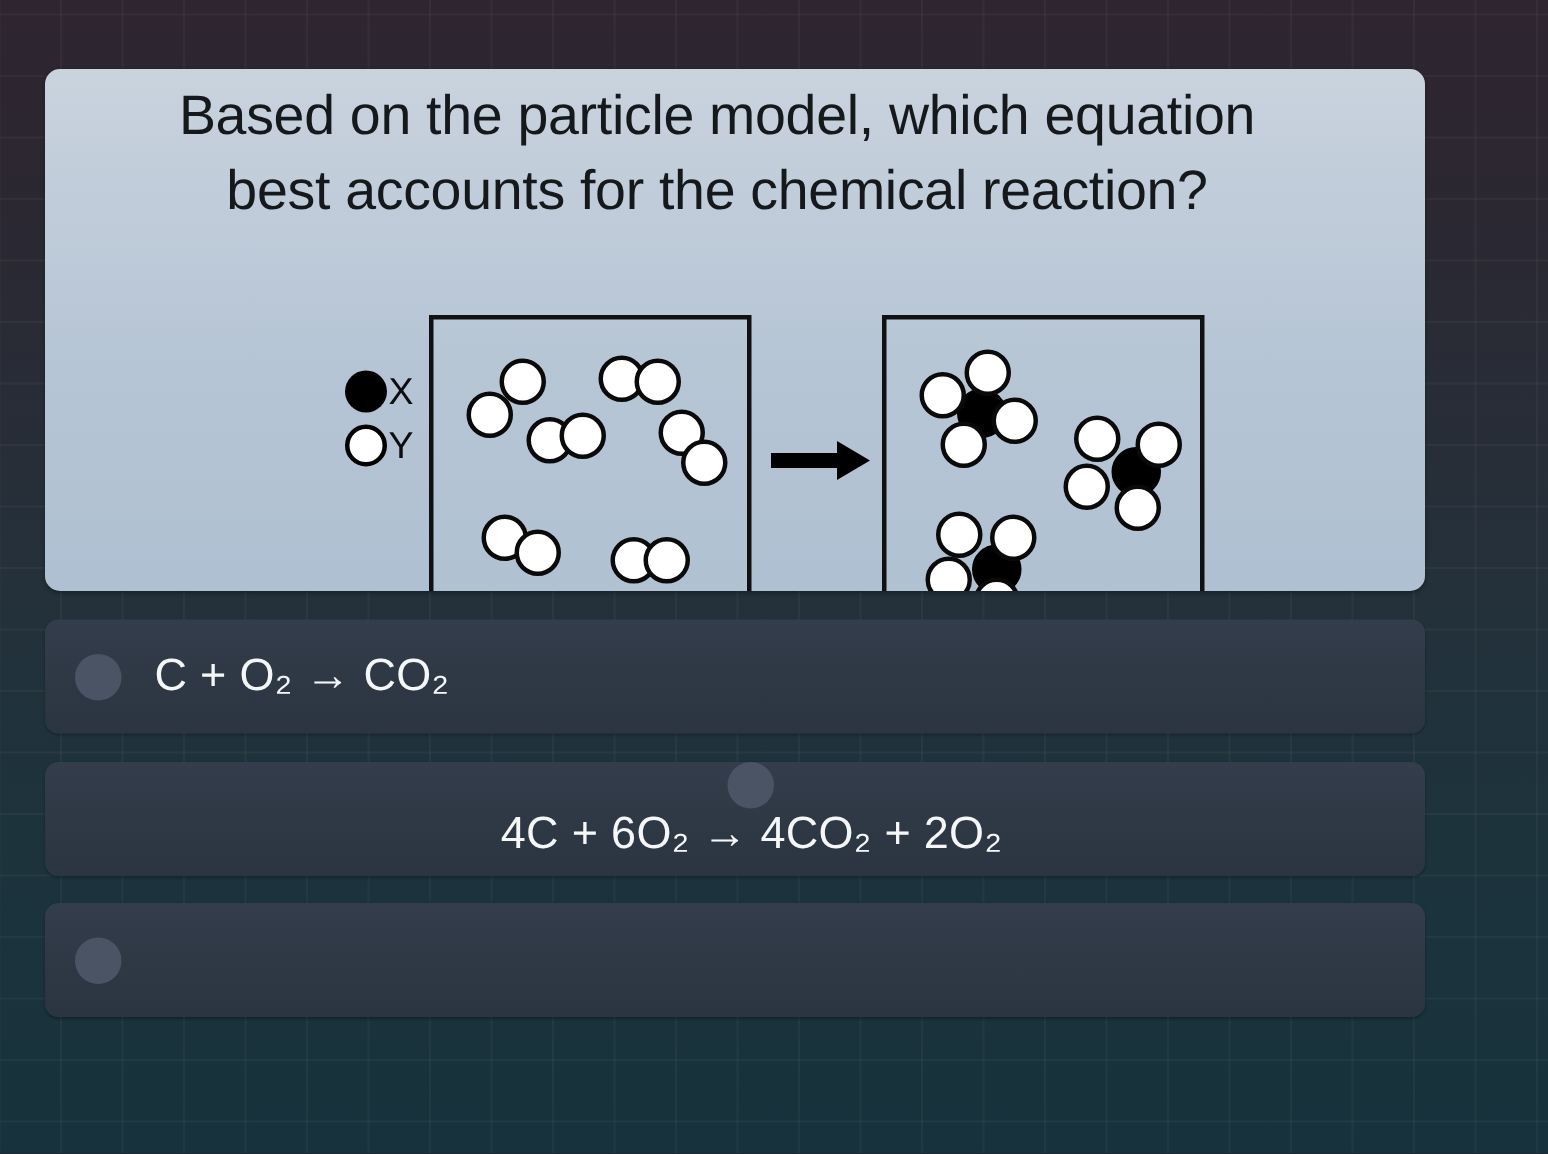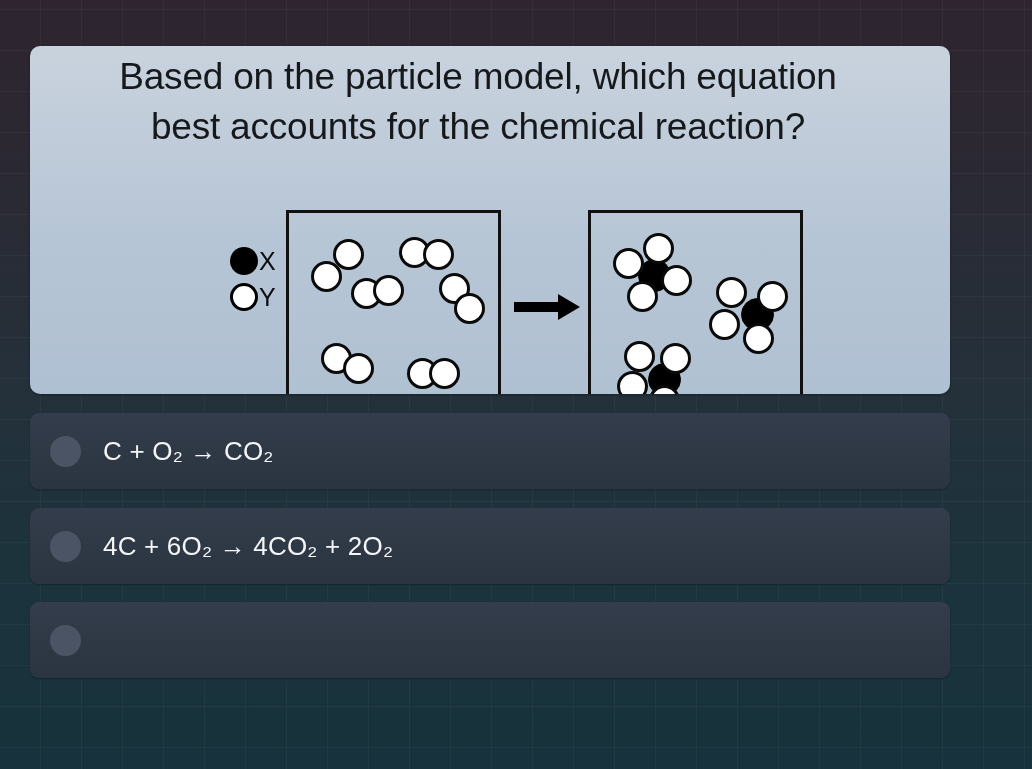--- a/index.html
+++ b/index.html
@@ -135,35 +135,35 @@
     left: 30px;
     width: 920px;
     height: 76px;
     border-radius: 9px;
     background: linear-gradient(180deg, #333d4b 0%, #2e3845 60%, #2b3542 100%);
     box-shadow: 0 1px 2px rgba(0,0,0,0.3);
     display: flex;
     align-items: center;
   }
   #option-0 { top: 413px; }
-  #option-1 { top: 508px; }
+  #option-1 { top: 508px; flex-direction: column; }
   #option-2 { top: 602px; }
 
   .option-radio {
     width: 31px;
     height: 31px;
     border-radius: 50%;
     background: #4b5464;
     margin-left: 20px;
     flex: 0 0 auto;
   }
   .option-label {
     margin-left: 22px;
     color: #f4f6f8;
-    font-size: 26px;
+    font-size: 30px;
     letter-spacing: 0.2px;
     white-space: nowrap;
   }
 </style>
 </head>
 <body>
 
 <div id="stage">
   <div id="grid-overlay"></div>
 

